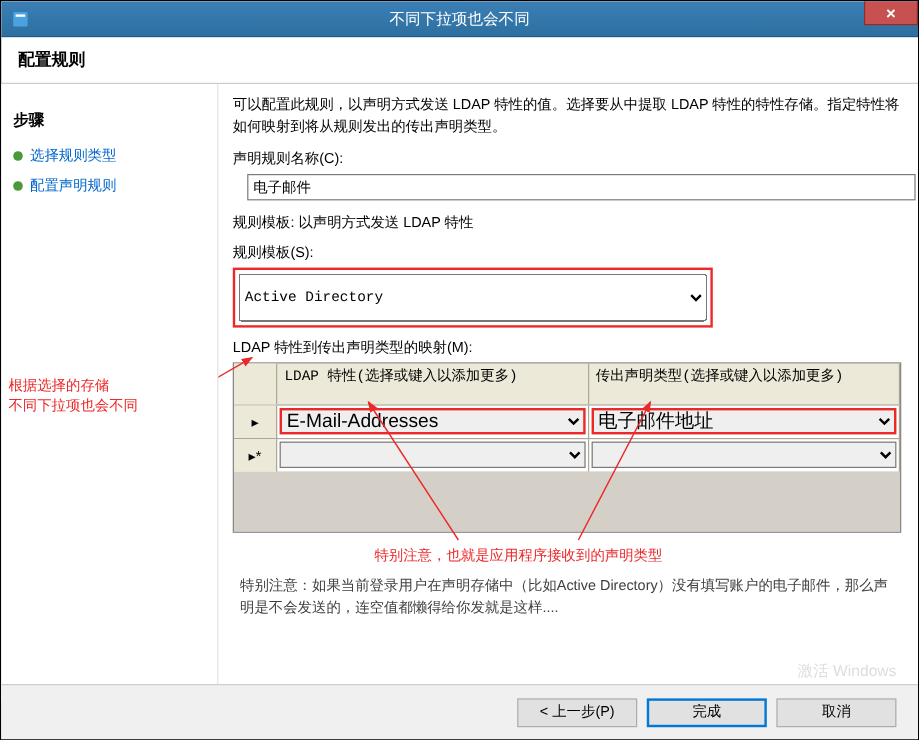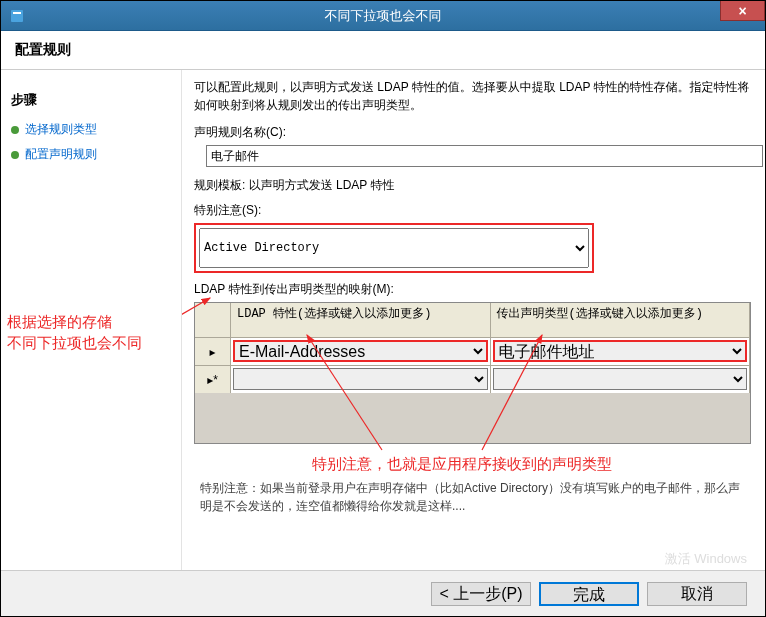--- a/index.html
+++ b/index.html
@@ -144,22 +144,22 @@
 }
 .red-row .cell select, .red-row .cell input.redbox {
   border: 2px solid #ec2828;
 }
 .grid-spacer {
   height: 50px; background: #d4d0c8;
 }
 .annot {
   position: absolute;
   color: #ec2828;
-  font-family: Liberation Mono, monospace;
-  font-size: 15px;
+  font-family: Liberation Serif, serif;
+  font-size: 12px;
   line-height: 1.4;
   pointer-events: none;
 }
 svg.arrows { position: absolute; left: 0; top: 0; pointer-events: none; }
 .footer-note {
   position: absolute;
   left: 18px; right: 14px;
   bottom: 70px;
   color: #404040;
   line-height: 1.5;
@@ -173,21 +173,21 @@
   display: flex;
   align-items: center;
   justify-content: flex-end;
   padding-right: 18px;
   gap: 8px;
 }
 button.win {
   width: 100px; height: 24px;
   background: #e1e1e1;
   border: 1px solid #adadad;
-  font-size: 16px;
+  font-size: 12px;
   cursor: pointer;
 }
 button.win.primary { border: 2px solid #0078d7; }
 .watermark {
   position: absolute;
   right: 18px; bottom: 48px;
   color: #ddd;
   font-size: 13px;
 }
 </style>
@@ -226,21 +226,21 @@
   </div>
 
   <div class="main">
     <div class="desc">可以配置此规则，以声明方式发送 LDAP 特性的值。选择要从中提取 LDAP 特性的特性存储。指定特性将如何映射到将从规则发出的传出声明类型。</div>
 
     <div class="label">声明规则名称(C):</div>
     <input class="text" type="text" value="电子邮件" style="">
 
     <div class="label" style="margin-top:10px;">规则模板: 以声明方式发送 LDAP 特性</div>
 
-    <div class="label">特别注意(S):</div>
+    <div class="label">规则模板(S):</div>
     <div class="red-box" style="width:400px;">
       <select class="attr-store">
         <option>Active Directory</option>
       </select>
     </div>
 
     <div class="label">LDAP 特性到传出声明类型的映射(M):</div>
 
     <div class="grid">
       <div class="grid-header">

